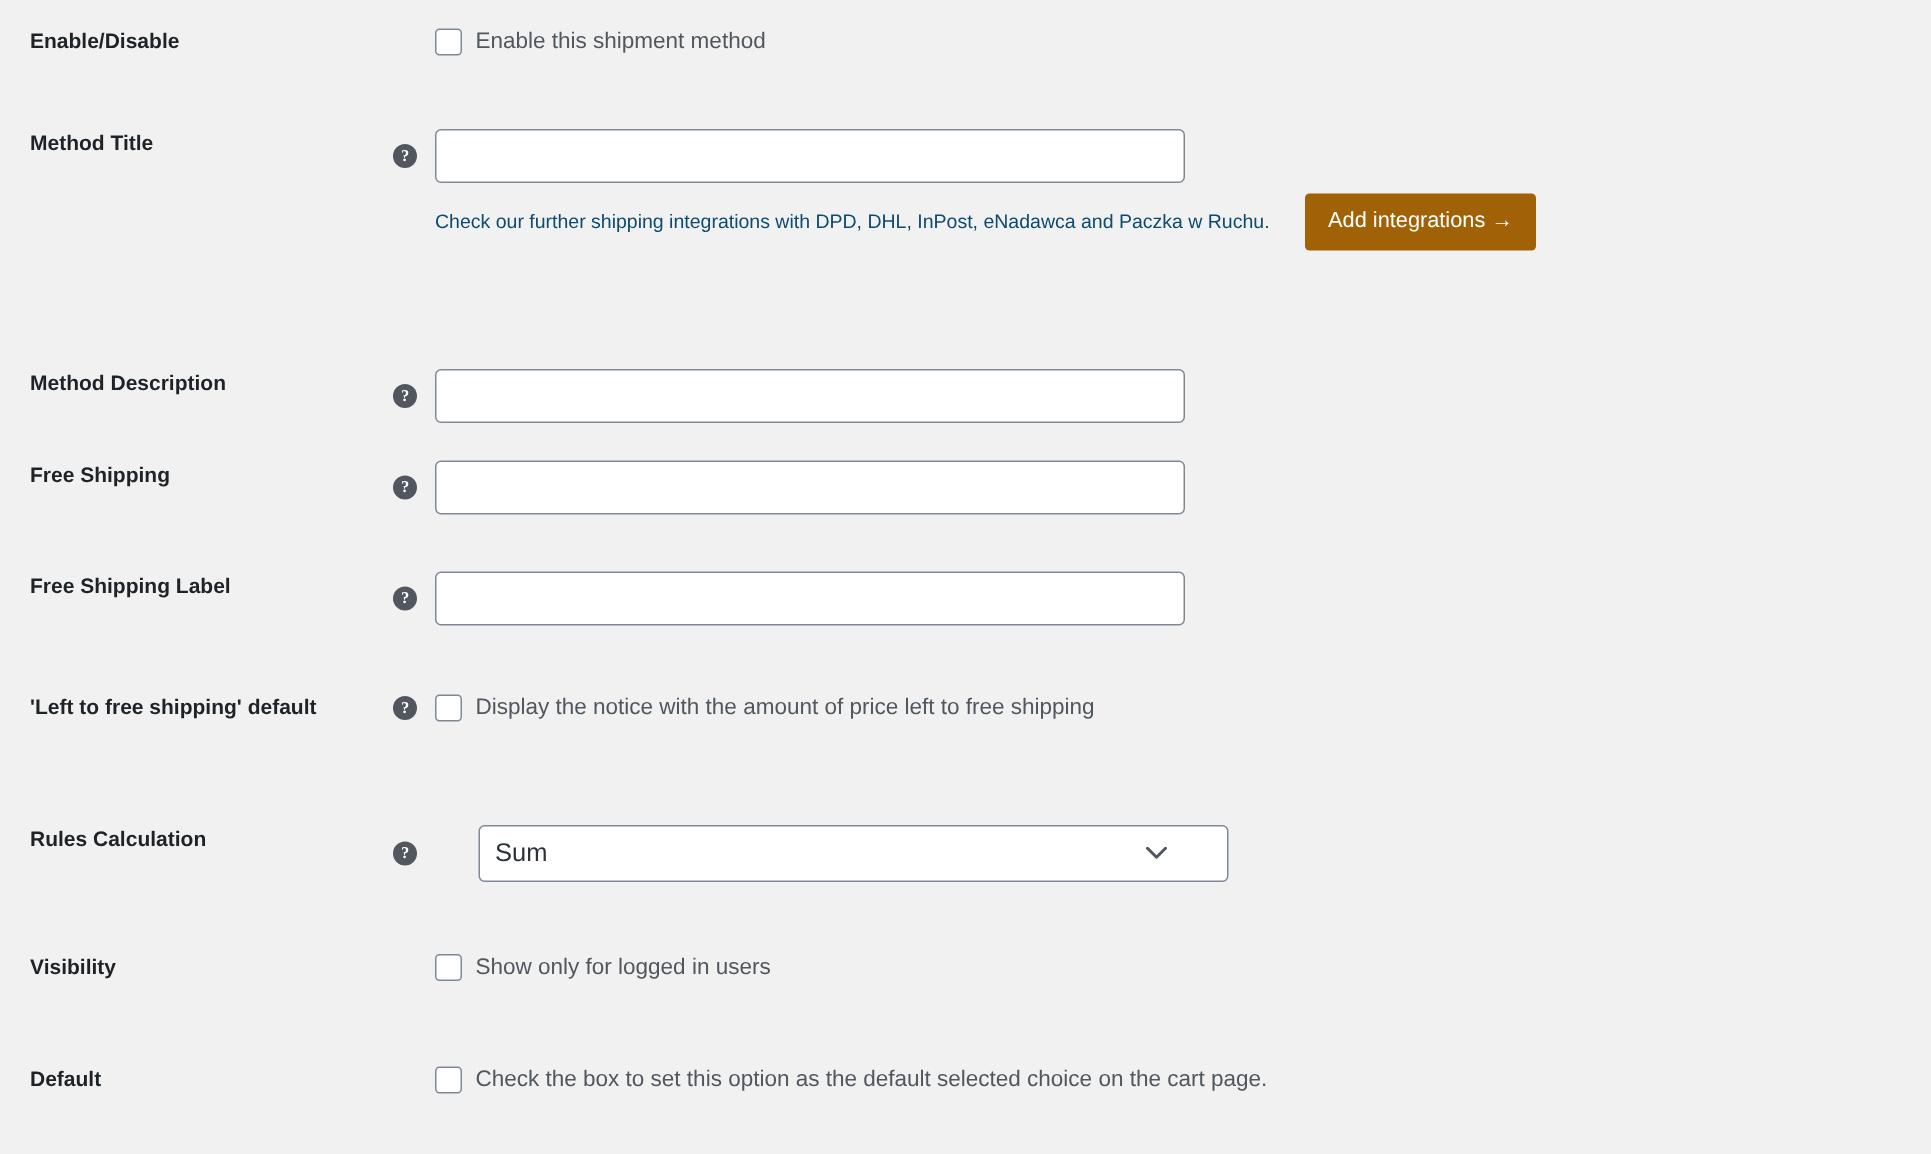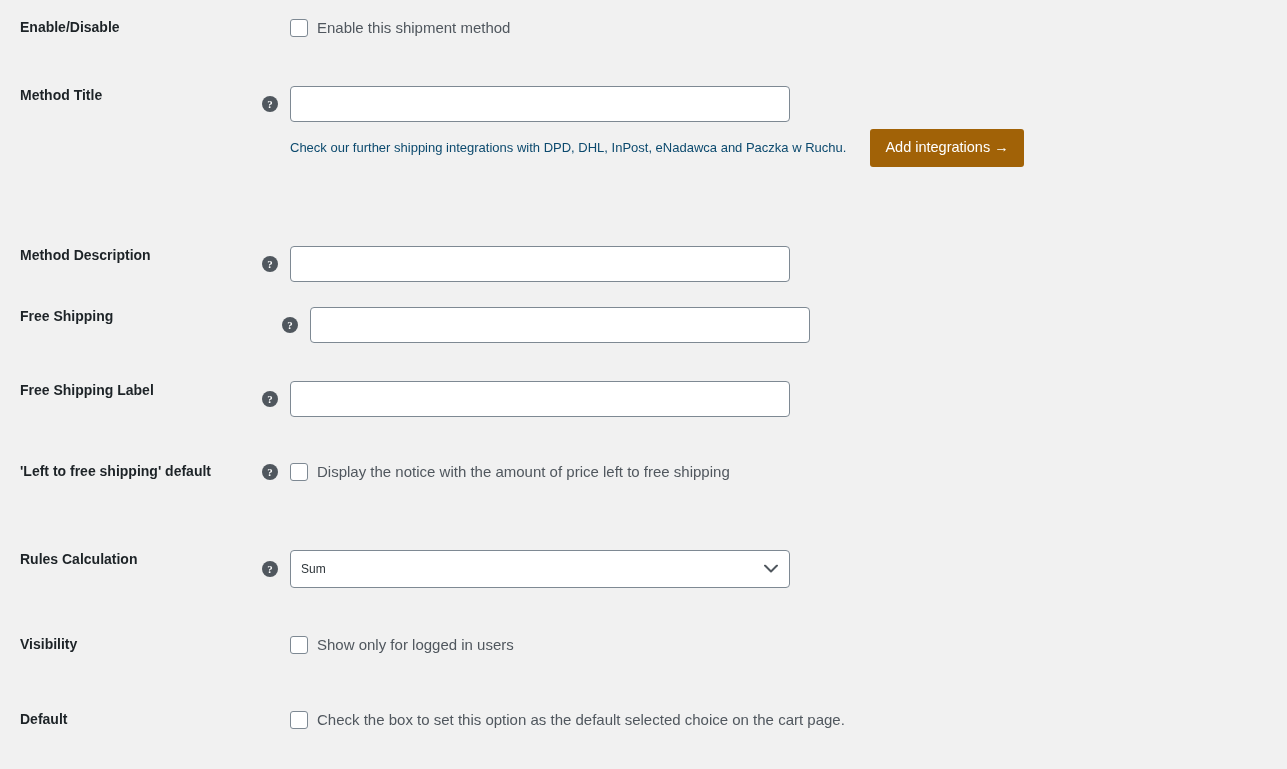--- a/index.html
+++ b/index.html
@@ -90,26 +90,27 @@
     height: 38px;
   }
   .select-input {
     width: 500px;
     height: 38px;
     padding: 6px 30px 6px 10px;
     border: 1px solid #7e8993;
     border-radius: 4px;
     background: #ffffff;
     font-family: "Liberation Sans", sans-serif;
-    font-size: 12px;
+    font-size: 17px;
     color: #2c3338;
     -webkit-appearance: none;
     appearance: none;
     outline: none;
     line-height: 24px;
+    margin-left: 29px;
   }
   .select-chevron {
     position: absolute;
     right: 12px;
     top: 50%;
     transform: translateY(-50%);
     pointer-events: none;
     width: 14px;
     height: 9px;
   }
@@ -199,21 +200,21 @@
   </div>
 
   <div class="row" style="top:213px;margin-top:33px;">
     <div class="row-label">Method Description</div>
     <div class="row-field">
       <span class="help-tip" style="top:10px;">?</span>
       <input type="text" class="text-input" placeholder="" style="">
     </div>
   </div>
 
-  <div class="row" style="top:307px;gap:20px;">
+  <div class="row" style="top:307px;">
     <div class="row-label">Free Shipping</div>
     <div class="row-field">
       <span class="help-tip" style="top:10px;">?</span>
       <input type="text" class="text-input" placeholder="" style="">
     </div>
   </div>
 
   <div class="row" style="top:381px;">
     <div class="row-label">Free Shipping Label</div>
     <div class="row-field">

